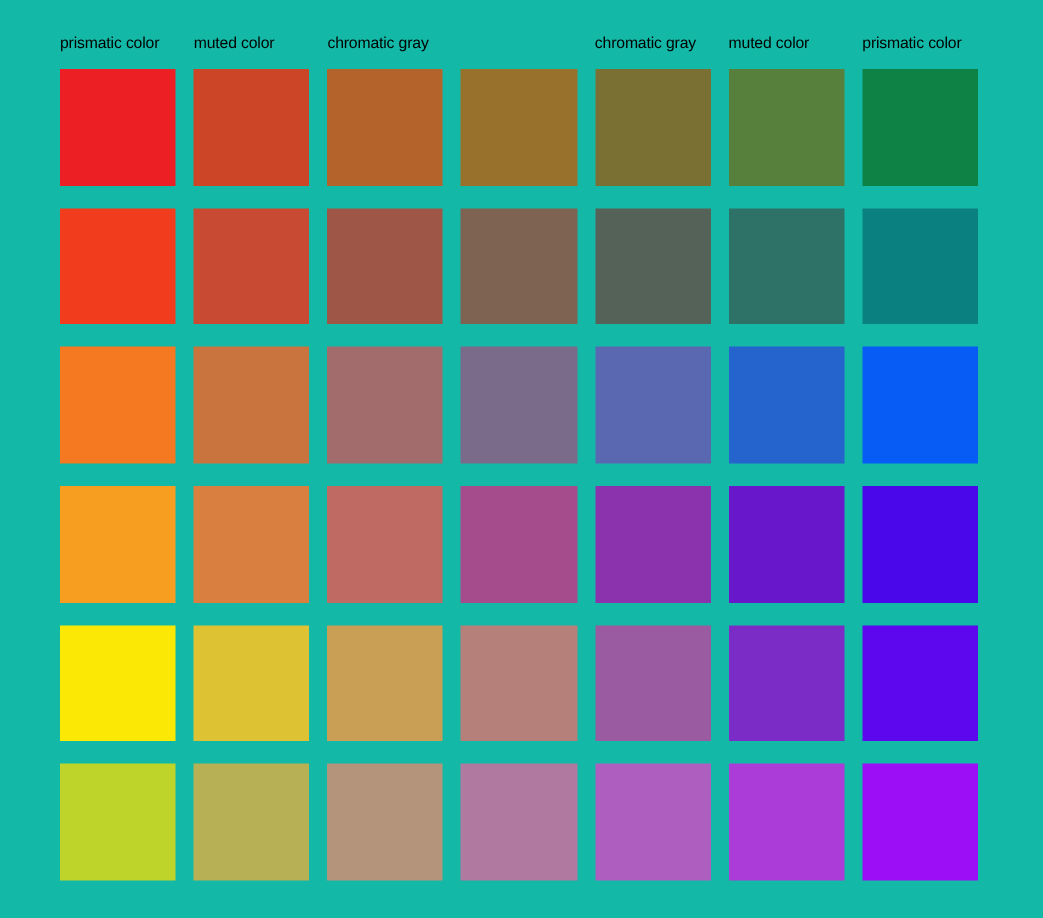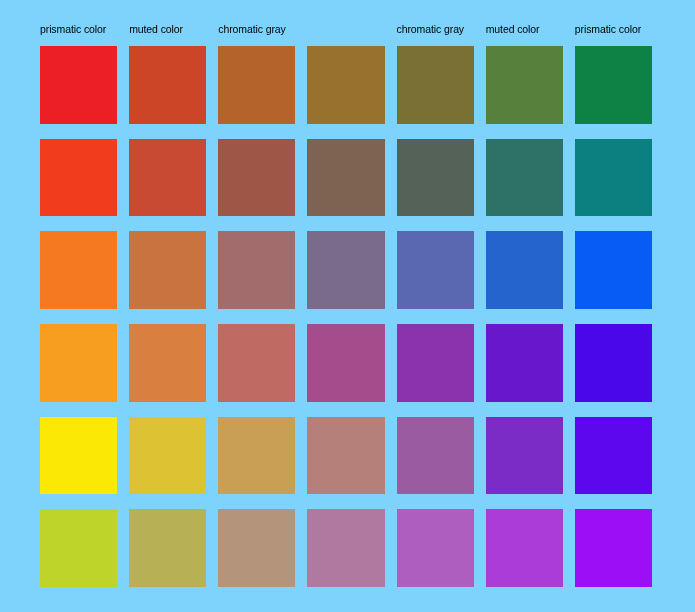--- a/index.html
+++ b/index.html
@@ -12,21 +12,21 @@
     width: 695px;
     height: 612px;
     font-family: "Liberation Sans", sans-serif;
     -webkit-font-smoothing: antialiased;
     overflow: hidden;
   }
   #chart-root {
     position: relative;
     width: 695px;
     height: 612px;
-    background: #7dd3fc;
+    background: #14b8a6;
   }
   
   #column-label-row {
     position: absolute;
     left: 40px;
     top: 20px;
     width: 612px;
     height: 18px;
     display: grid;
     grid-template-columns: repeat(7, 1fr);

